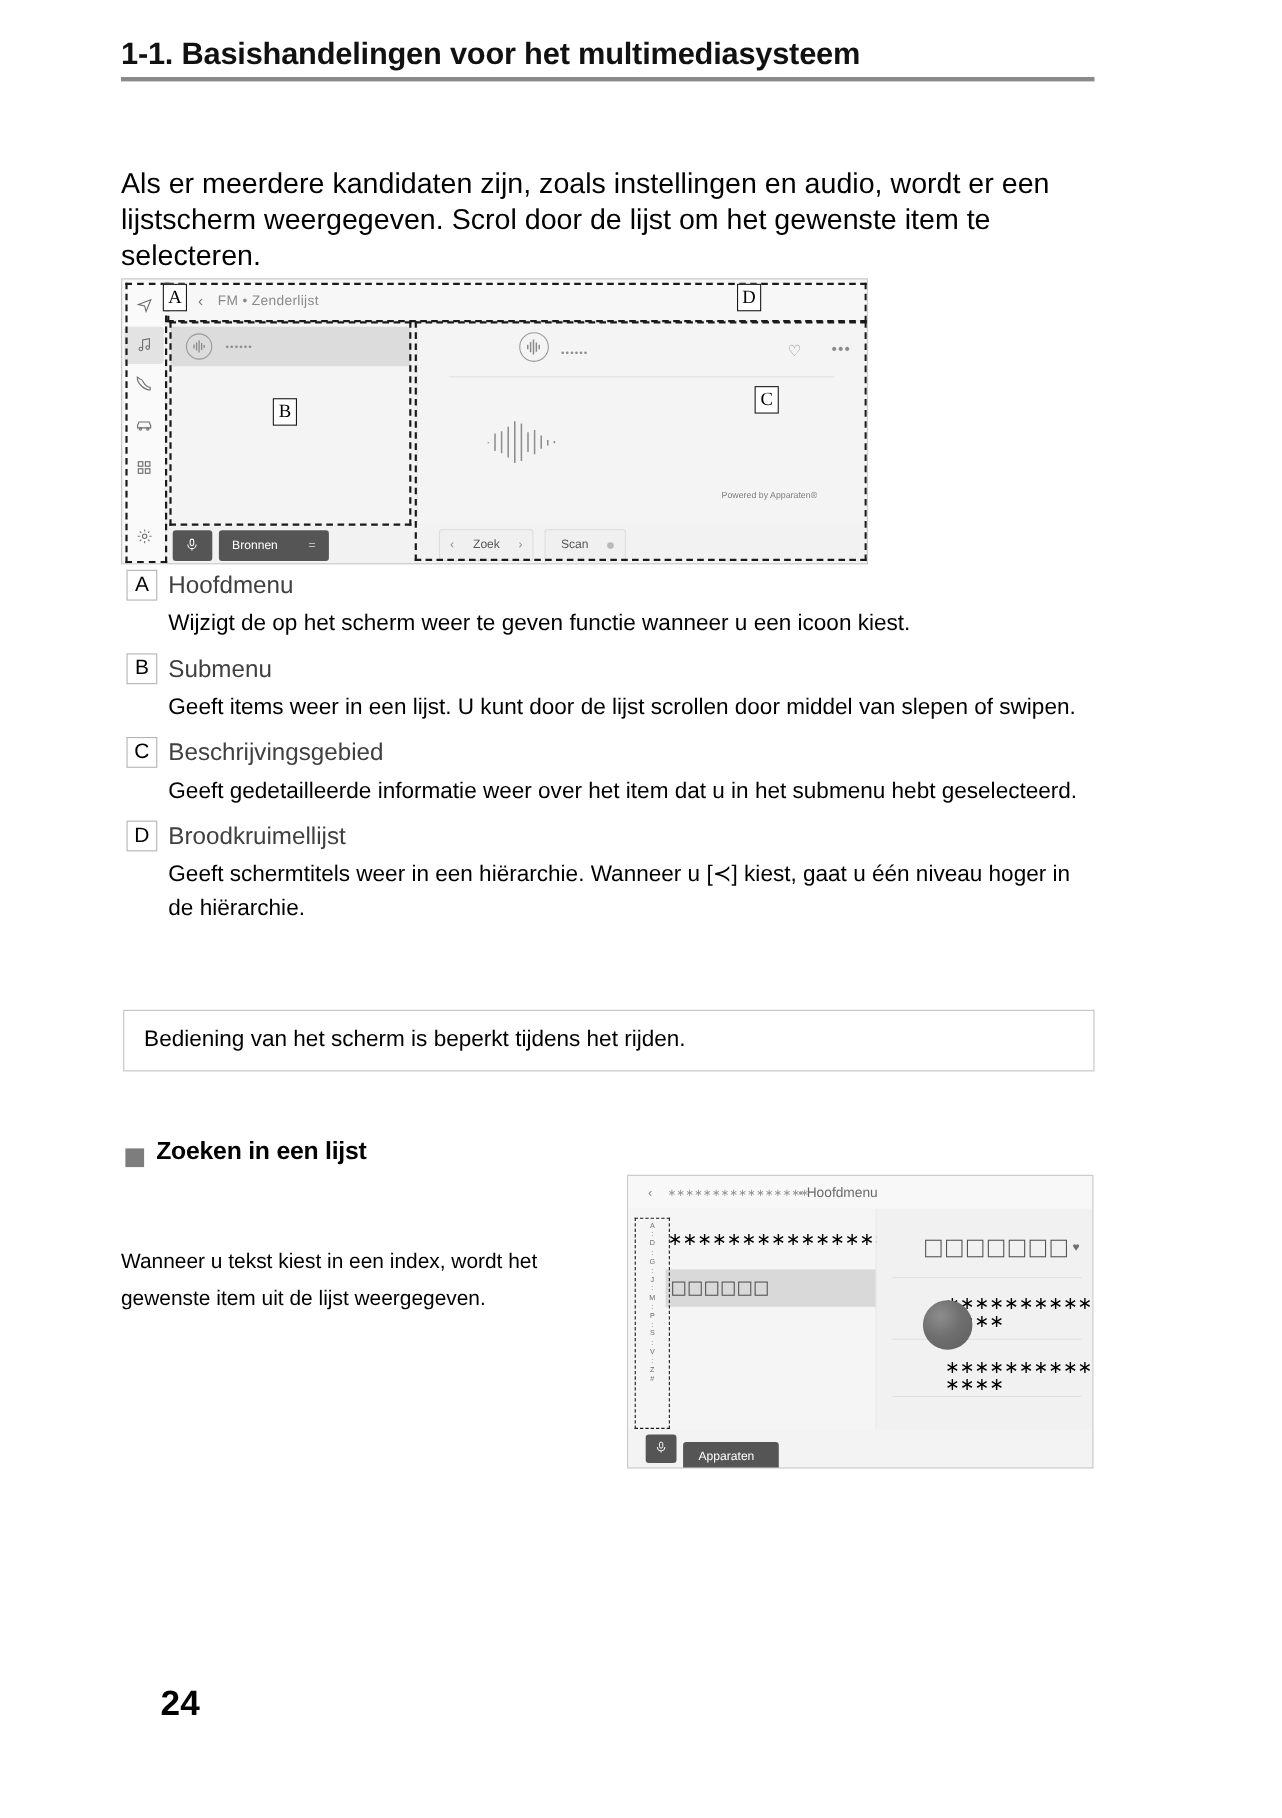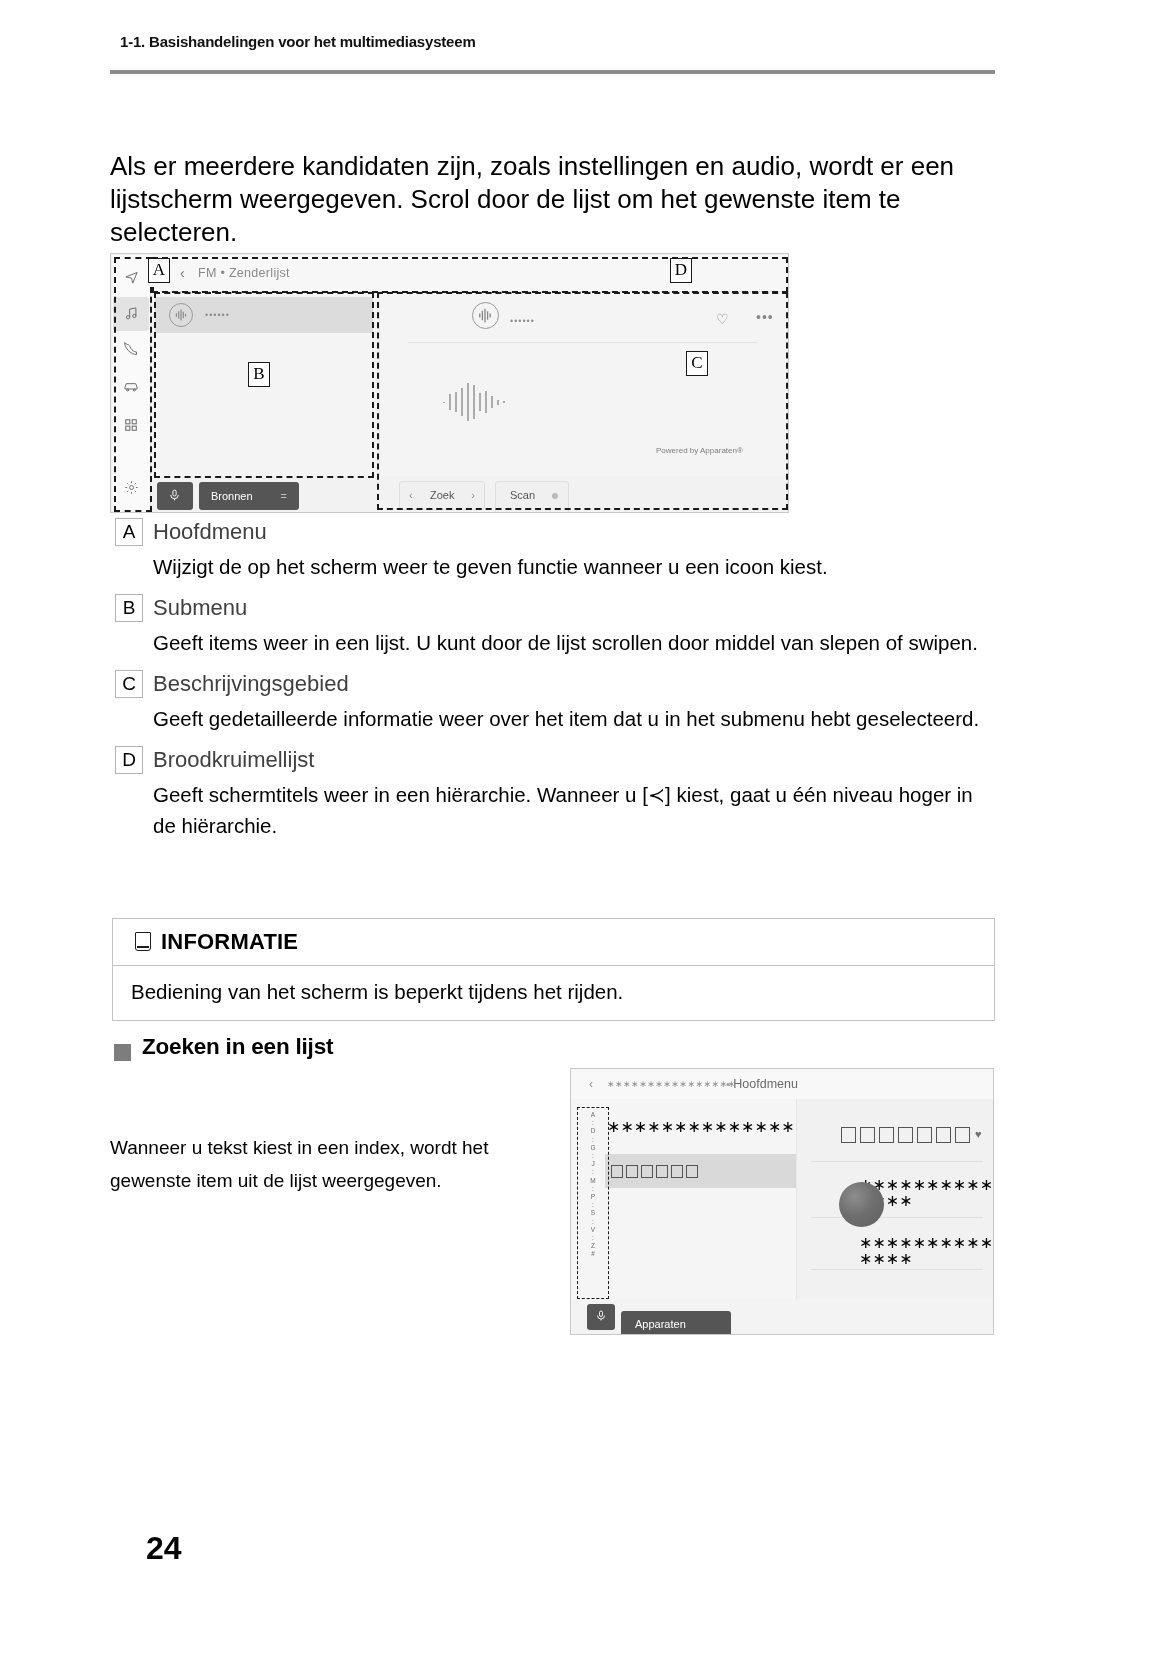--- a/index.html
+++ b/index.html
@@ -18,23 +18,23 @@
   .page {
     position: absolute;
     left: 0; top: 0;
     width: 1165px;
     height: 1653px;
   }
 
   
   .running-head {
     position: absolute;
-    left: 120px;
+    left: 110px;
     top: 33px;
-    font-size: 15px;
+    font-size: 28px;
     font-weight: bold;
     letter-spacing: -0.2px;
     color: #111;
   }
   .head-rule {
     position: absolute;
     left: 110px;
     top: 70px;
     width: 885px;
     height: 4px;
@@ -543,24 +543,20 @@
     </div>
 
     <div class="leg-item" style="margin-top:12px;">
       <div class="leg-key">D</div>
       <div class="leg-title">Broodkruimellijst</div>
       <div class="leg-body">Geeft schermtitels weer in een hiërarchie. Wanneer u [≺] kiest, gaat u één niveau hoger in de hiërarchie.</div>
     </div>
   </div>
 
   <div class="infobox">
-    <div class="ihead">
-      <div class="bicon"></div>
-      <div class="ilabel">INFORMATIE</div>
-    </div>
     <div class="ibody">Bediening van het scherm is beperkt tijdens het rijden.</div>
   </div>
 
   <div class="subsec">
     <div class="sq"></div>
     <div class="stitle">Zoeken in een lijst</div>
   </div>
   <div class="subpara">Wanneer u tekst kiest in een index, wordt het gewenste item uit de lijst weergegeven.</div>
 
   <div class="illus2">
@@ -631,20 +627,20 @@
     </div>
 
     <div class="i2-avatar"></div>
 
     <div class="btn-dark" style="left:16px; top:235px; width:28px; height:26px;">
       <svg style="position:absolute;left:8px;top:5px;" width="12" height="14" viewBox="0 0 24 24" fill="none" stroke="#fff" stroke-width="1.8">
           <rect x="9" y="2" width="6" height="11" rx="3"></rect>
           <path d="M5 11a7 7 0 0 0 14 0M12 18v3"></path>
         </svg>
     </div>
-    <div class="btn-dark" style="left:50px; top:242px; width:110px; height:26px;">
+    <div class="btn-dark" style="left:50px; top:242px; width:87px; height:26px;">
       <span style="position:absolute;left:14px;top:7px;">Apparaten</span>
     </div>
   </div>
 
   <div class="pagenum">24</div>
 
 </div>
 
 </body></html>

